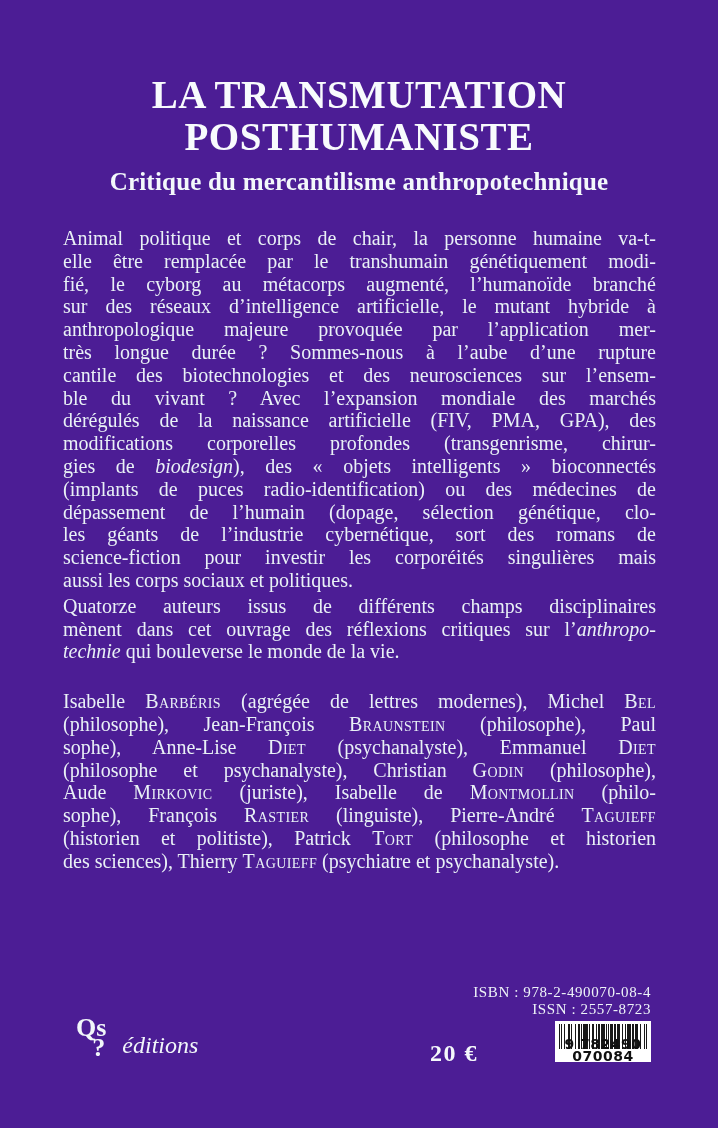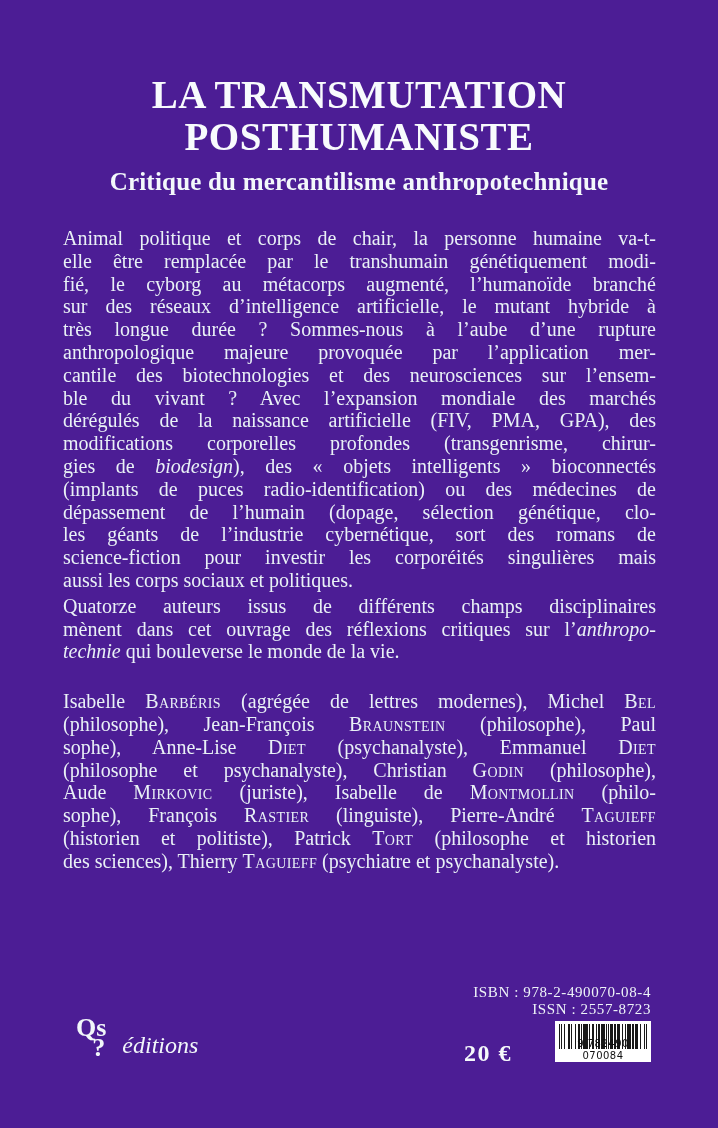--- a/index.html
+++ b/index.html
@@ -30,38 +30,38 @@
   }
   .line.last { text-align:left; text-align-last:left; }
   .seg-i  { font-style:italic; }
   .seg-sc { font-variant:small-caps; letter-spacing:0.4px; }
   
   .footer-ids {
     position:absolute; top:984px; right:67px; text-align:right;
     font-size:15px; line-height:16.5px; letter-spacing:0.6px; color:#eef4f8;
   }
   .price {
-    position:absolute; top:1040px; left:430px; width:116px; text-align:center;
+    position:absolute; top:1040px; left:430px; width:116px; text-align:left;
     font-size:24px; line-height:26px; font-weight:bold; letter-spacing:1.5px;
     color:#f5f9fb;
   }
   .barcode {
     position:absolute; left:555px; top:1021px; width:96px; height:41px;
     background:#ffffff;
   }
   .barcode .bars {
     position:absolute; left:4px; right:4px; top:3px; height:25px;
     display:flex; align-items:stretch;
   }
   .barcode .bars span { height:100%; }
   .barcode .bars span.b { background:#181818; }
   .barcode .num {
     position:absolute; left:0; right:0; bottom:0; text-align:center;
-    font-family:"DejaVu Sans", sans-serif; font-size:10px; line-height:12px;
-    color:#101010; letter-spacing:0.5px;
+    font-family:"DejaVu Sans", sans-serif; font-size:14px; line-height:12px;
+    color:#101010; letter-spacing:0.5px;font-weight:bold;
   }
   
   .logo { position:absolute; left:76px; top:1018px; display:flex; align-items:flex-end; }
   .logo-monogram {
     font-weight:bold; font-size:26px; line-height:20px;
     color:#f2f7fa; display:flex; flex-direction:column; padding-bottom:1px;
   }
   .logo-monogram .mono-top  { display:block; text-align:left; }
   .logo-monogram .mono-mark { display:block; text-align:right; padding-right:1px; }
   .logo-name {
@@ -79,22 +79,22 @@
     <div class="title-line" data-name="book-title-line-2">POSTHUMANISTE</div>
     <div class="subtitle" data-name="book-subtitle">Critique du mercantilisme anthropotechnique</div>
   </div>
 
   <div class="body-text" id="body-text" data-name="back-cover-text">
       <div class="para" data-name="paragraph-synopsis">
         <div class="line" data-name="text-line"><span data-name="text-segment">Animal politique et corps de chair, la personne humaine va-t-</span></div>
         <div class="line" data-name="text-line"><span data-name="text-segment">elle être remplacée par le transhumain génétiquement modi-</span></div>
         <div class="line" data-name="text-line"><span data-name="text-segment">fié, le cyborg au métacorps augmenté, l’humanoïde branché</span></div>
         <div class="line" data-name="text-line"><span data-name="text-segment">sur des réseaux d’intelligence artificielle, le mutant hybride à</span></div>
+        <div class="line" data-name="text-line"><span data-name="text-segment">anthropologique majeure provoquée par l’application mer-</span></div>
         <div class="line" data-name="text-line"><span data-name="text-segment">très longue durée ? Sommes-nous à l’aube d’une rupture</span></div>
-        <div class="line" data-name="text-line"><span data-name="text-segment">anthropologique majeure provoquée par l’application mer-</span></div>
         <div class="line" data-name="text-line"><span data-name="text-segment">cantile des biotechnologies et des neurosciences sur l’ensem-</span></div>
         <div class="line" data-name="text-line"><span data-name="text-segment">ble du vivant ? Avec l’expansion mondiale des marchés</span></div>
         <div class="line" data-name="text-line"><span data-name="text-segment">dérégulés de la naissance artificielle (FIV, PMA, GPA), des</span></div>
         <div class="line" data-name="text-line"><span data-name="text-segment">modifications corporelles profondes (transgenrisme, chirur-</span></div>
         <div class="line" data-name="text-line"><span data-name="text-segment">gies de </span><span class="seg-i" data-name="italic-segment">biodesign</span><span data-name="text-segment">), des « objets intelligents » bioconnectés</span></div>
         <div class="line" data-name="text-line"><span data-name="text-segment">(implants de puces radio-identification) ou des médecines de</span></div>
         <div class="line" data-name="text-line"><span data-name="text-segment">dépassement de l’humain (dopage, sélection génétique, clo-</span></div>
         <div class="line" data-name="text-line"><span data-name="text-segment">les géants de l’industrie cybernétique, sort des romans de</span></div>
         <div class="line" data-name="text-line"><span data-name="text-segment">science-fiction pour investir les corporéités singulières mais</span></div>
         <div class="line last" data-name="text-line"><span data-name="text-segment">aussi les corps sociaux et politiques.</span></div>

